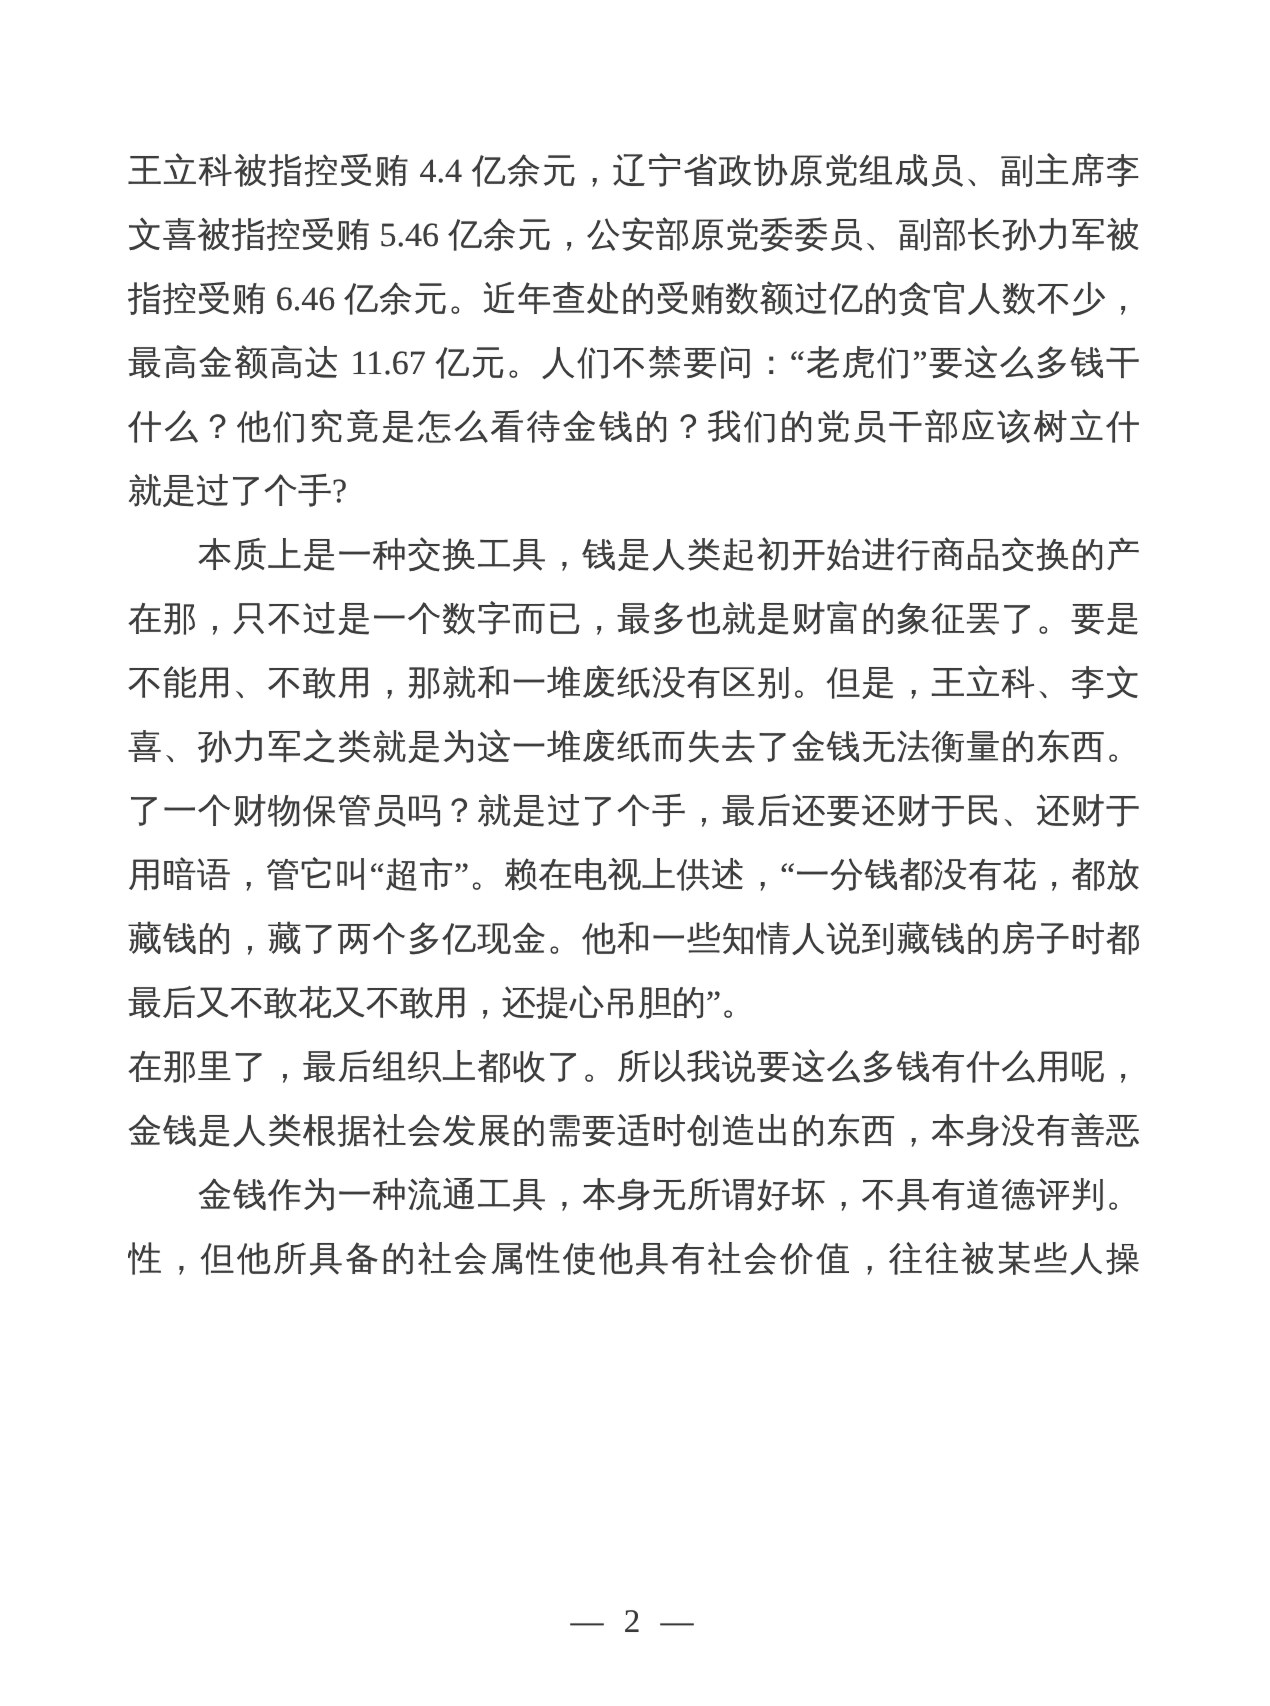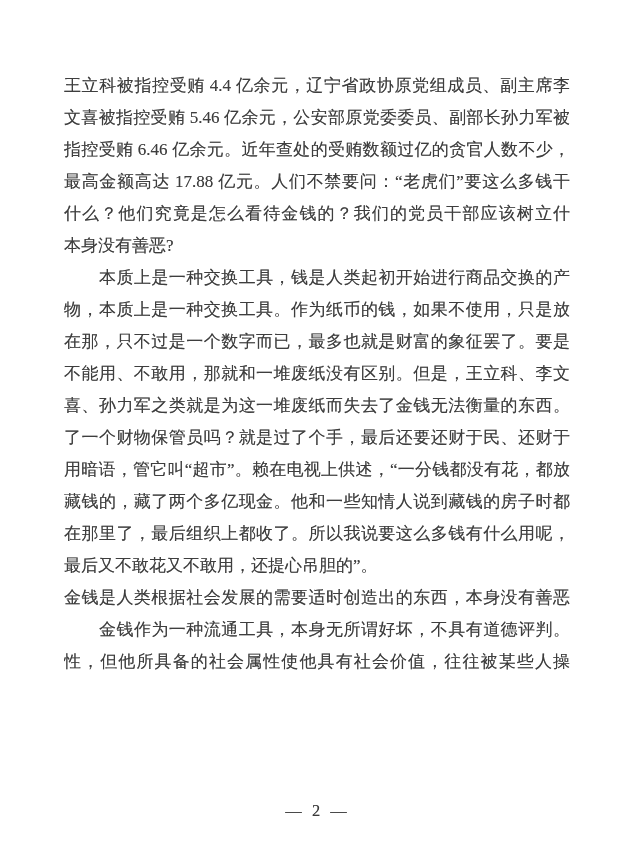--- a/index.html
+++ b/index.html
@@ -60,36 +60,35 @@
 </head>
 <body>
 
 <div class="page">
   <div class="text-block">
 
     <div class="para">
       <div class="line">王立科被指控受贿 4.4 亿余元，辽宁省政协原党组成员、副主席李</div>
       <div class="line">文喜被指控受贿 5.46 亿余元，公安部原党委委员、副部长孙力军被</div>
       <div class="line">指控受贿 6.46 亿余元。近年查处的受贿数额过亿的贪官人数不少，</div>
-      <div class="line">最高金额高达 17.88 亿元。人们不禁要问：“老虎们”要这么多钱干</div>
+      <div class="line">最高金额高达 11.67 亿元。人们不禁要问：“老虎们”要这么多钱干</div>
       <div class="line">什么？他们究竟是怎么看待金钱的？我们的党员干部应该树立什</div>
-      <div class="line last">本身没有善恶?</div>
+      <div class="line last">就是过了个手?</div>
     </div>
 
     <div class="para">
       <div class="line indent">本质上是一种交换工具，钱是人类起初开始进行商品交换的产</div>
-      <div class="line">物，本质上是一种交换工具。作为纸币的钱，如果不使用，只是放</div>
       <div class="line">在那，只不过是一个数字而已，最多也就是财富的象征罢了。要是</div>
       <div class="line">不能用、不敢用，那就和一堆废纸没有区别。但是，王立科、李文</div>
       <div class="line">喜、孙力军之类就是为这一堆废纸而失去了金钱无法衡量的东西。</div>
       <div class="line">了一个财物保管员吗？就是过了个手，最后还要还财于民、还财于</div>
       <div class="line">用暗语，管它叫“超市”。赖在电视上供述，“一分钱都没有花，都放</div>
       <div class="line">藏钱的，藏了两个多亿现金。他和一些知情人说到藏钱的房子时都</div>
+      <div class="line last">最后又不敢花又不敢用，还提心吊胆的”。</div>
       <div class="line">在那里了，最后组织上都收了。所以我说要这么多钱有什么用呢，</div>
-      <div class="line last">最后又不敢花又不敢用，还提心吊胆的”。</div>
     </div>
 
     <div class="para">
       <div class="line">金钱是人类根据社会发展的需要适时创造出的东西，本身没有善恶</div>
       <div class="line indent">金钱作为一种流通工具，本身无所谓好坏，不具有道德评判。</div>
       <div class="line">性，但他所具备的社会属性使他具有社会价值，往往被某些人操控，</div>
     </div>
 
   </div>
 

